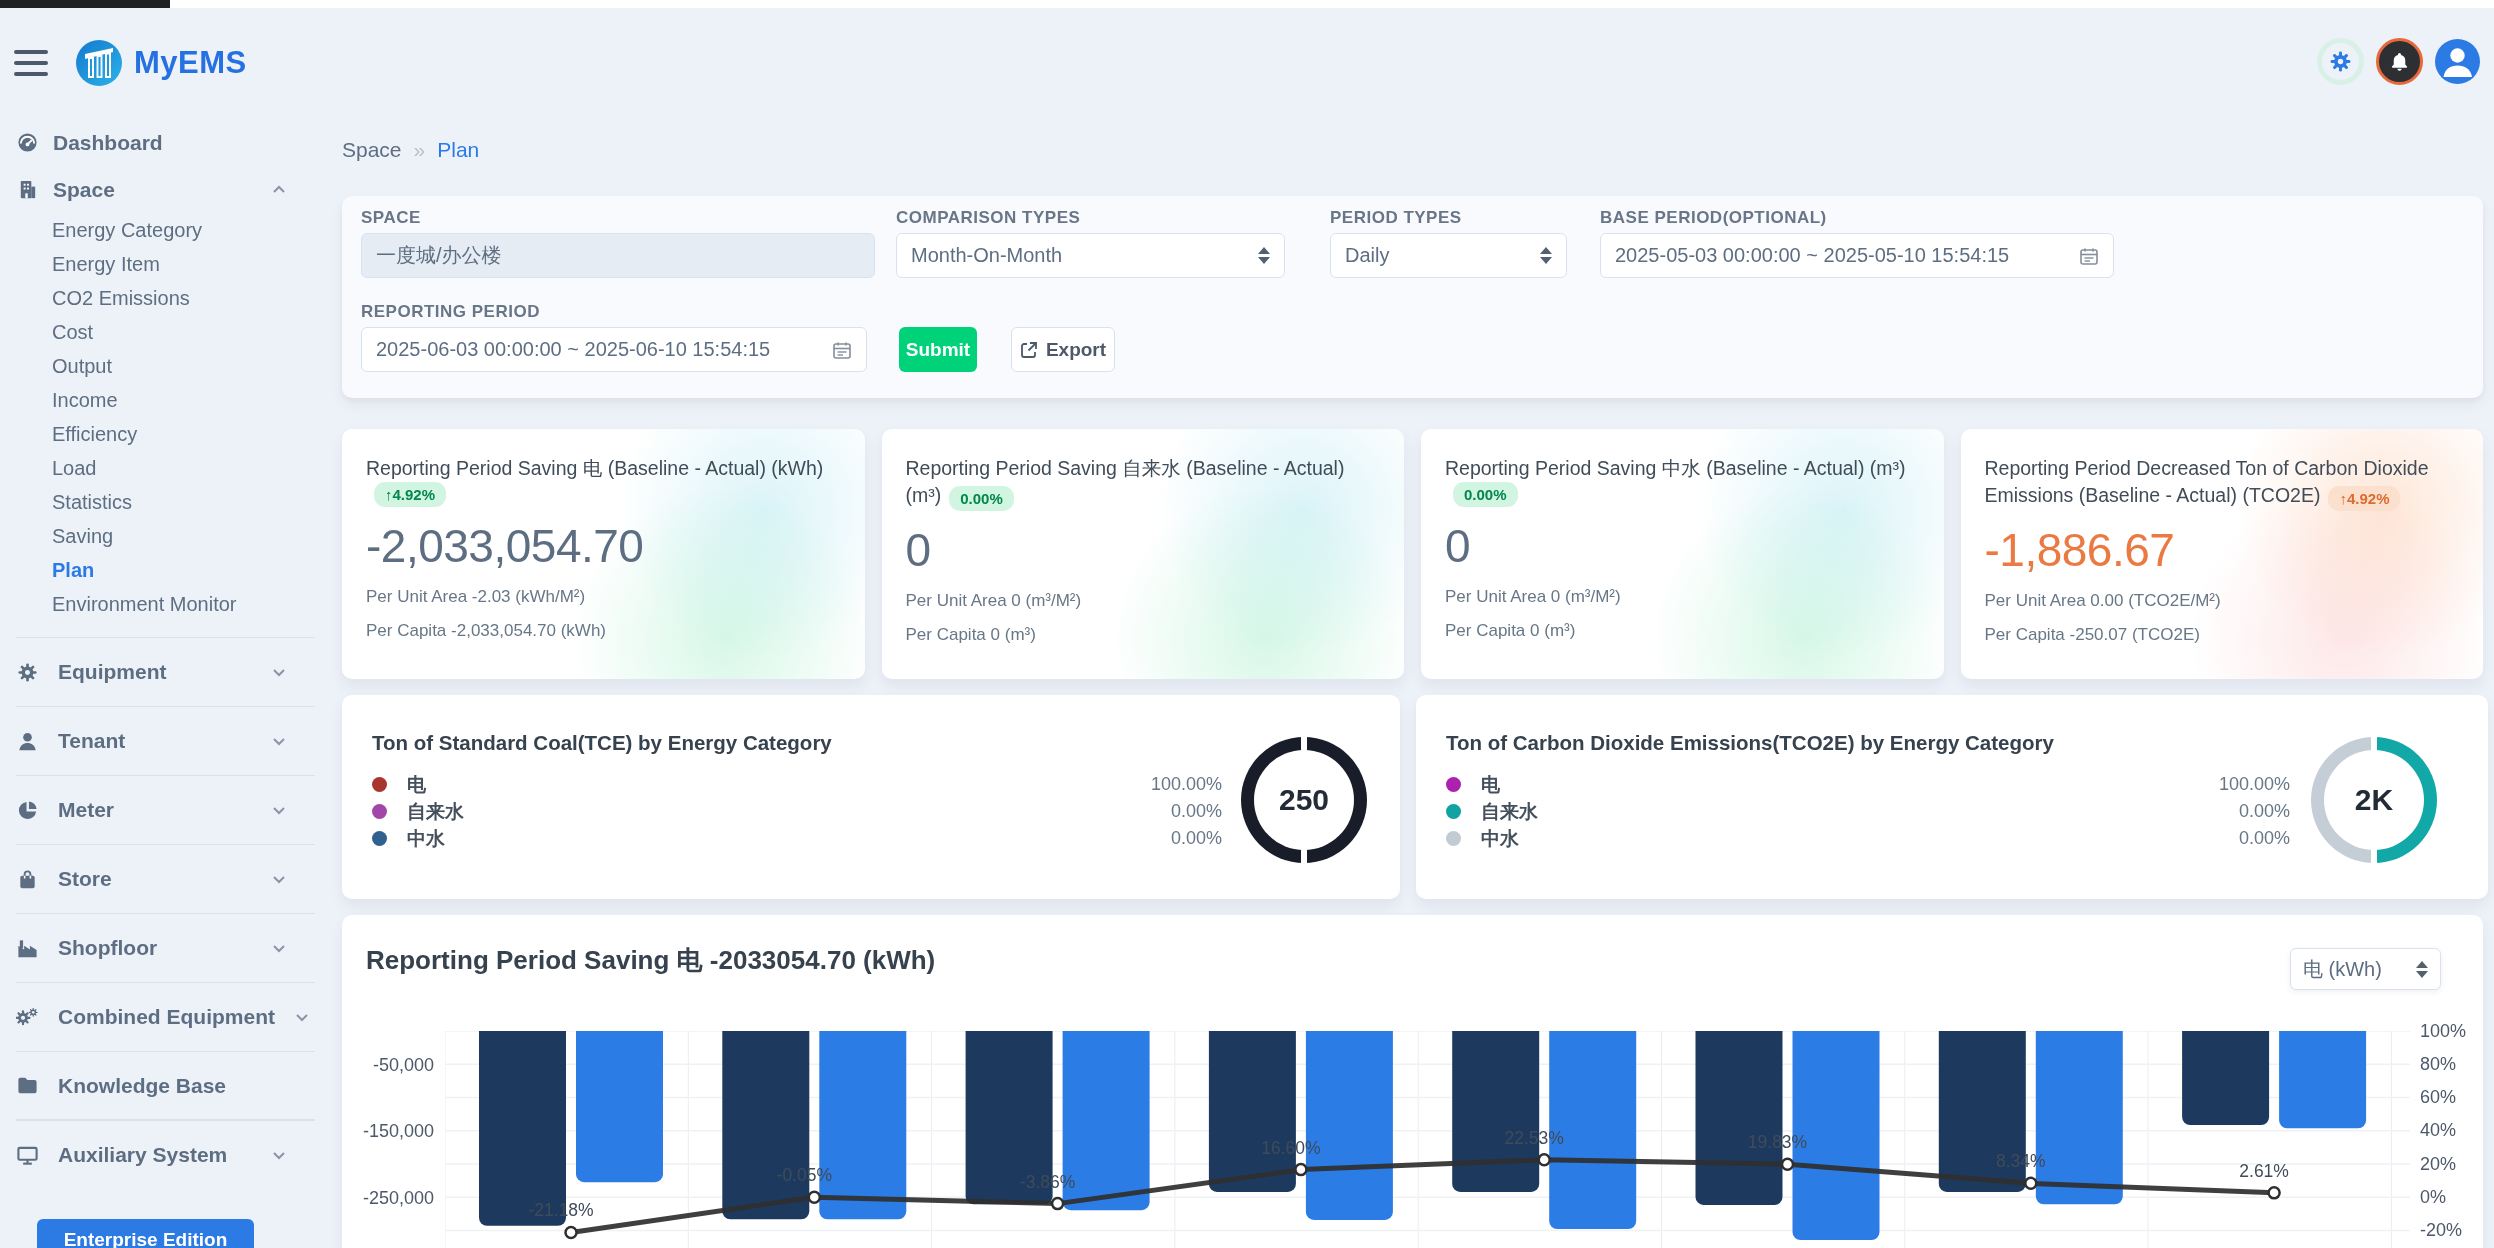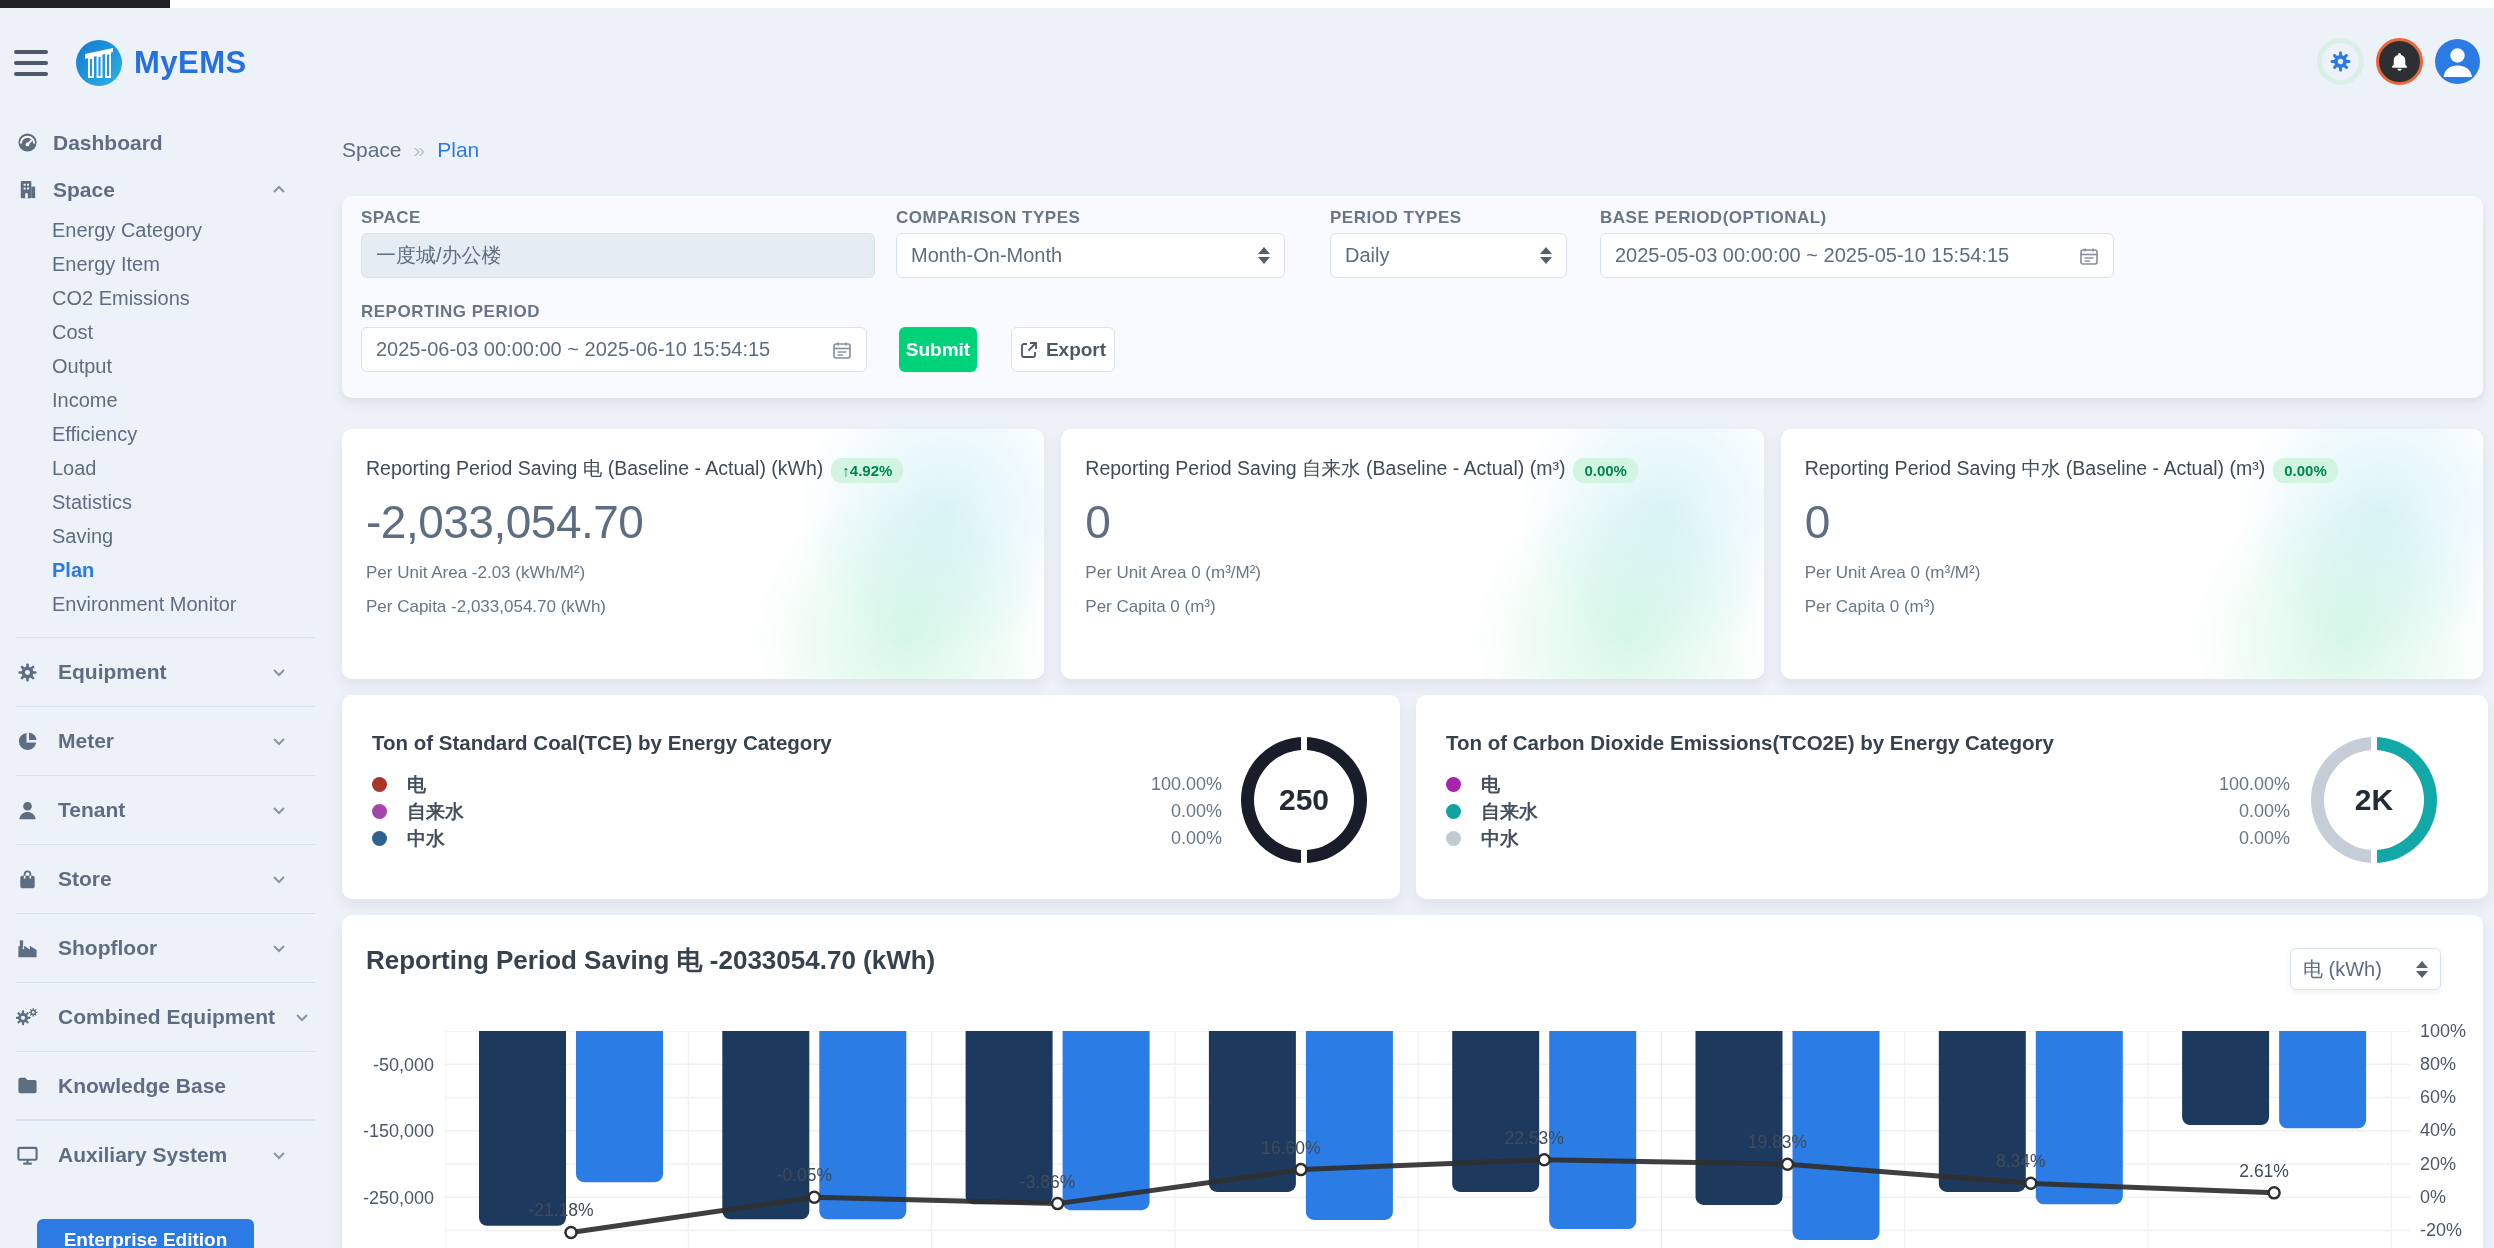--- a/index.html
+++ b/index.html
@@ -215,39 +215,39 @@
       <span class="nav-label">Equipment</span>
       <span class="chev">
           <svg class="ico" width="16" height="16" viewBox="0 0 16 16">
             <polyline points="3,6 8,11 13,6" fill="none" stroke="#8a94a6" stroke-width="2"></polyline>
           </svg>
         </span>
     </div>
     <div class="nav-group">
       <span class="nav-icon">
         <svg class="ico" width="23" height="23" viewBox="0 0 24 24">
+            <circle cx="12" cy="7.5" r="4.5" fill="#5e6e82"></circle>
+            <path d="M3.5 21c.8-5 4.4-7.5 8.5-7.5s7.7 2.5 8.5 7.5z" fill="#5e6e82"></path>
+          </svg>
+      </span>
+      <span class="nav-label">Tenant</span>
+      <span class="chev">
+          <svg class="ico" width="16" height="16" viewBox="0 0 16 16">
+            <polyline points="3,6 8,11 13,6" fill="none" stroke="#8a94a6" stroke-width="2"></polyline>
+          </svg>
+        </span>
+    </div>
+    <div class="nav-group">
+      <span class="nav-icon">
+        <svg class="ico" width="23" height="23" viewBox="0 0 24 24">
             <path d="M21 13A9 9 0 1 1 11 3v10z" fill="#5e6e82"></path>
             <path d="M13.5 2.5a9 9 0 0 1 8 8h-8z" fill="#5e6e82"></path>
           </svg>
       </span>
       <span class="nav-label">Meter</span>
-      <span class="chev">
-          <svg class="ico" width="16" height="16" viewBox="0 0 16 16">
-            <polyline points="3,6 8,11 13,6" fill="none" stroke="#8a94a6" stroke-width="2"></polyline>
-          </svg>
-        </span>
-    </div>
-    <div class="nav-group">
-      <span class="nav-icon">
-        <svg class="ico" width="23" height="23" viewBox="0 0 24 24">
-            <circle cx="12" cy="7.5" r="4.5" fill="#5e6e82"></circle>
-            <path d="M3.5 21c.8-5 4.4-7.5 8.5-7.5s7.7 2.5 8.5 7.5z" fill="#5e6e82"></path>
-          </svg>
-      </span>
-      <span class="nav-label">Tenant</span>
       <span class="chev">
           <svg class="ico" width="16" height="16" viewBox="0 0 16 16">
             <polyline points="3,6 8,11 13,6" fill="none" stroke="#8a94a6" stroke-width="2"></polyline>
           </svg>
         </span>
     </div>
     <div class="nav-group">
       <span class="nav-icon">
         <svg class="ico" width="23" height="23" viewBox="0 0 24 24">
             <rect x="4.5" y="8" width="15" height="13" rx="2" fill="#5e6e82"></rect>
@@ -413,20 +413,26 @@
       <span class="stat-title">Reporting Period Saving 自来水 (Baseline - Actual) (m³)</span><span class="badge green">0.00%</span>
       <div class="stat-value">0</div>
       <div class="stat-sub">Per Unit Area 0 (m³/M²)</div>
       <div class="stat-sub">Per Capita 0 (m³)</div>
     </div>
     <div class="stat-card cool">
       <span class="stat-title">Reporting Period Saving 中水 (Baseline - Actual) (m³)</span><span class="badge green">0.00%</span>
       <div class="stat-value">0</div>
       <div class="stat-sub">Per Unit Area 0 (m³/M²)</div>
       <div class="stat-sub">Per Capita 0 (m³)</div>
+    </div>
+    <div class="stat-card warm">
+      <span class="stat-title">Reporting Period Decreased Ton of Carbon Dioxide Emissions (Baseline - Actual) (TCO2E)</span><span class="badge orange">↑4.92%</span>
+      <div class="stat-value orange">-1,886.67</div>
+      <div class="stat-sub">Per Unit Area 0.00 (TCO2E/M²)</div>
+      <div class="stat-sub">Per Capita -250.07 (TCO2E)</div>
     </div>
   </div>
 
   <div class="donut-card" style="left:342px; width:1058px;">
     <div class="donut-title">Ton of Standard Coal(TCE) by Energy Category</div>
     <div class="legend">
       <div class="legend-row">
         <span class="legend-dot" style="background: rgb(169, 53, 44);"></span>
         <span class="legend-label">电</span>
       </div>

